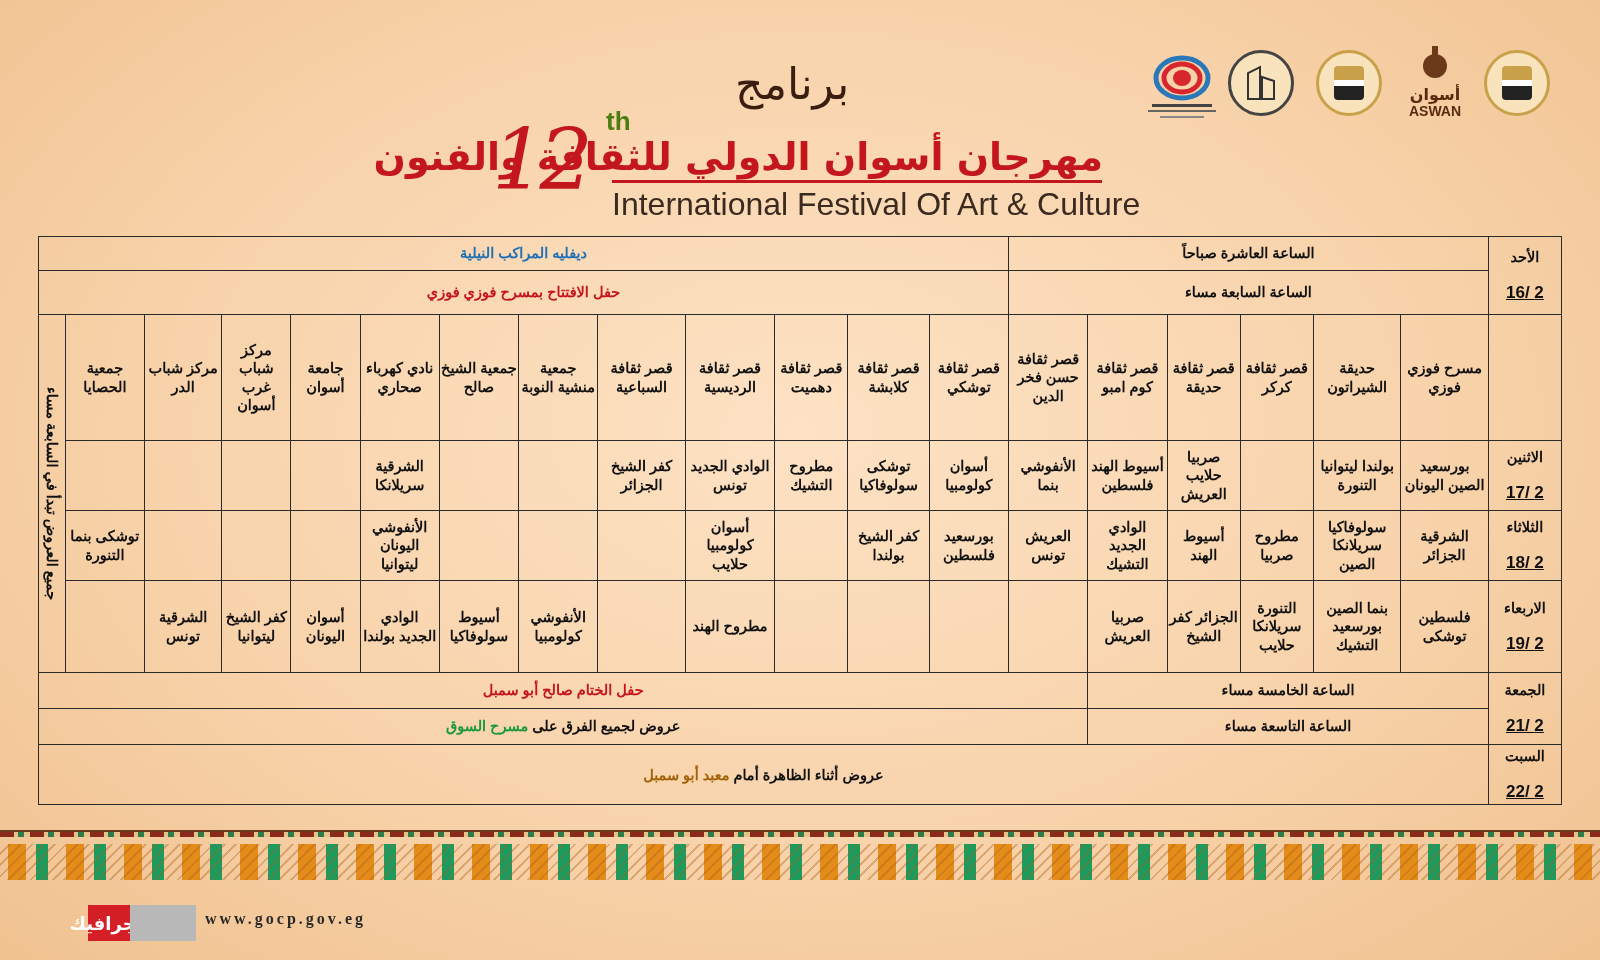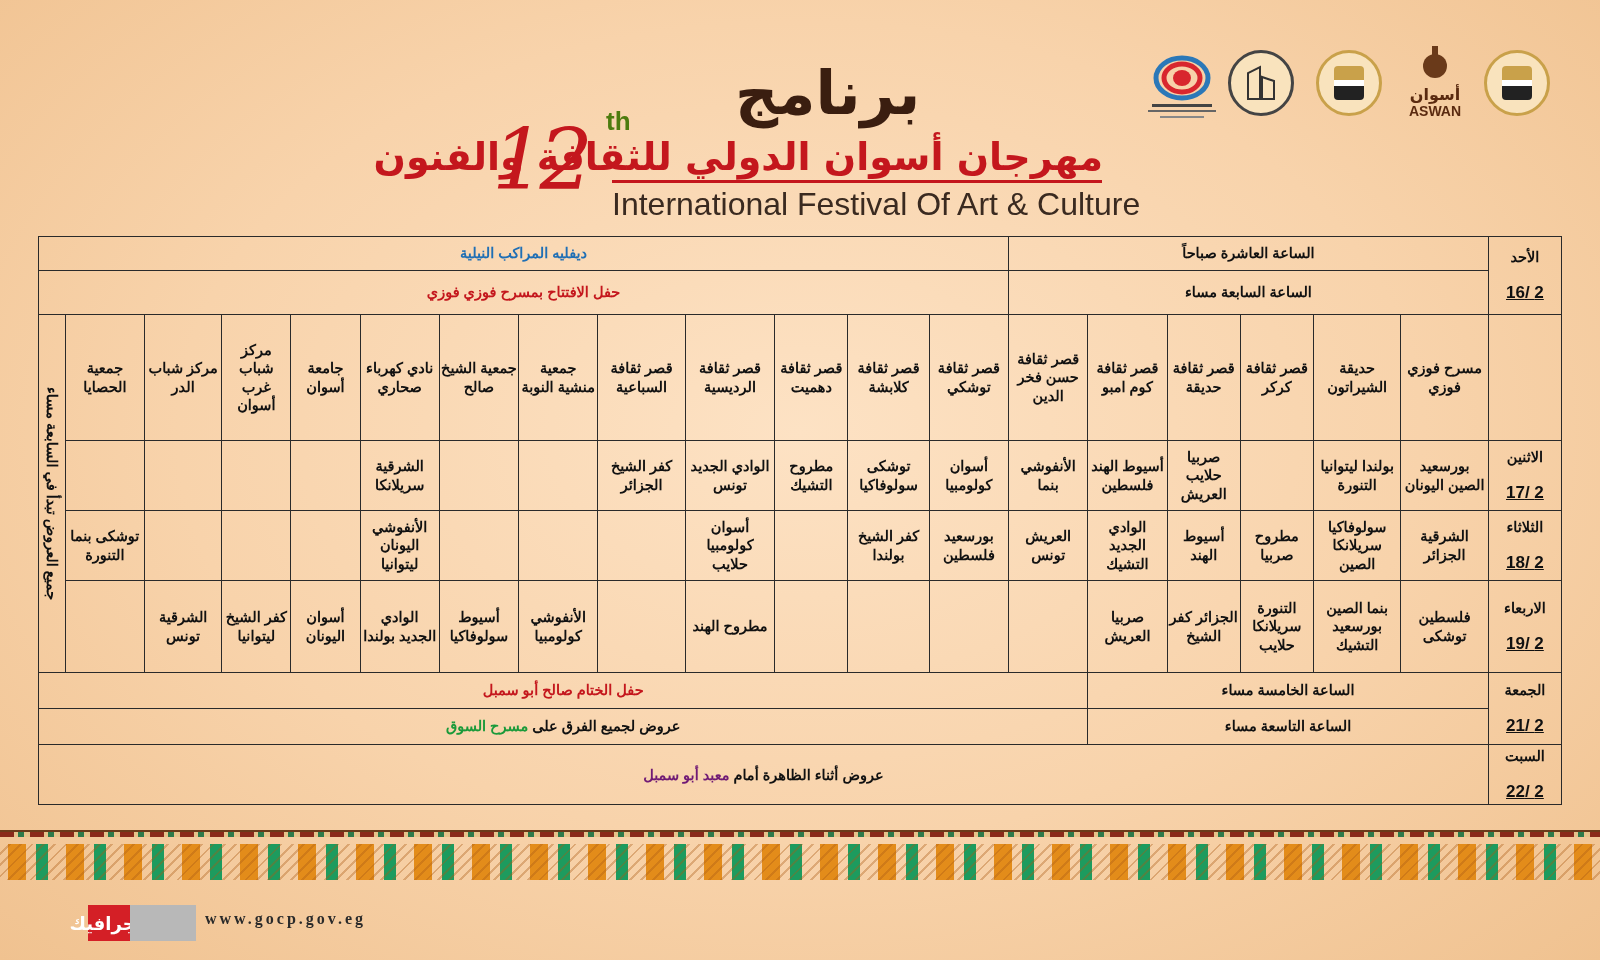--- a/index.html
+++ b/index.html
@@ -3,21 +3,21 @@
 <meta charset="utf-8">
 <style>
   *{box-sizing:border-box;margin:0;padding:0}
   html,body{width:1600px;height:960px;overflow:hidden}
   body{
     font-family:"DejaVu Sans",sans-serif;
     background:radial-gradient(ellipse at 50% 45%, #fde2c4 0%, #f8d3ab 55%, #f0c290 100%);
     position:relative;color:#111;
   }
   
-  .title-ar{position:absolute;left:735px;top:58px;width:110px;text-align:center;font-size:60px;font-weight:bold;color:#3a1e10;font-family:"DejaVu Sans",sans-serif}
+  .title-ar{position:absolute;left:735px;top:58px;width:110px;text-align:center;font-size:44px;font-weight:normal;color:#3a1e10;font-family:"DejaVu Sans",sans-serif}
   .big12{position:absolute;left:492px;top:118px;font-family:"DejaVu Serif",serif;font-style:italic;font-weight:normal;font-size:84px;color:#c4171d;letter-spacing:-6px;line-height:1}
   .th{position:absolute;left:606px;top:106px;font-family:"Liberation Sans",sans-serif;font-size:26px;color:#4d7c0f;font-weight:bold}
   .fest-ar{position:absolute;left:608px;top:135px;width:495px;text-align:center;font-size:38px;font-weight:bold;color:#c4171d;direction:rtl;white-space:nowrap}
   .fest-line{position:absolute;left:612px;top:180px;width:490px;height:3px;background:#c4171d}
   .fest-en{position:absolute;left:612px;top:186px;font-family:"Liberation Sans",sans-serif;font-size:32px;color:#3a2a20;white-space:nowrap}
   
   .logos{position:absolute;top:44px;left:1140px;width:420px;height:80px}
   .logo{position:absolute;top:6px;width:66px;height:66px;border-radius:50%;border:3px solid #c9a14a;background:#f9e3bd;display:flex;align-items:center;justify-content:center}
   .logo .inner{width:30px;height:34px;background:linear-gradient(#c9a14a 0 40%,#fff 40% 60%,#222 60%);border-radius:4px}
   .logo-rings{position:absolute;left:0;top:4px;width:84px;height:78px}
@@ -25,21 +25,21 @@
   
   .sched{position:absolute;left:38px;top:236px;width:1524px;border-collapse:collapse;direction:rtl;table-layout:fixed}
   .sched td{border:1.5px solid #2a2a2a;text-align:center;vertical-align:middle;font-weight:bold;font-size:14.5px;line-height:1.25;padding:2px 1px;font-family:"Liberation Sans",sans-serif}
   .day{font-size:15px}
   .day .d{display:block;text-decoration:underline;margin-top:16px;font-size:17px}
   .time{font-size:16.5px}
   .ev-blue{color:#1f6fb5;font-size:16.5px}
   .ev-red{color:#c4171d;font-size:16.5px}
   .ev-black{font-size:16.5px}
   .green{color:#1a9a3a}
-  .orange{color:#701a75}
+  .orange{color:#a16207}
   .vert{writing-mode:vertical-rl;font-size:14px;letter-spacing:0}
   
   .deco{position:absolute;left:0;top:830px;width:1600px;height:50px;
     background:
       repeating-linear-gradient(90deg,#8a2a1a 0 14px,#e7c38a 14px 18px,#2d7a4a 18px 24px,#e7c38a 24px 30px) top/100% 5px no-repeat,
       repeating-linear-gradient(90deg,transparent 0 8px,#e38c1a 8px 26px,transparent 26px 36px,#1d9b5e 36px 48px,transparent 48px 58px) 0 12px/100% 36px no-repeat;
     border-top:2px solid #6b3a1a}
   .deco-tri{position:absolute;left:0;top:844px;width:1600px;height:36px;
     background:repeating-linear-gradient(135deg,transparent 0 6px,rgba(170,90,20,.35) 6px 8px);}
   

